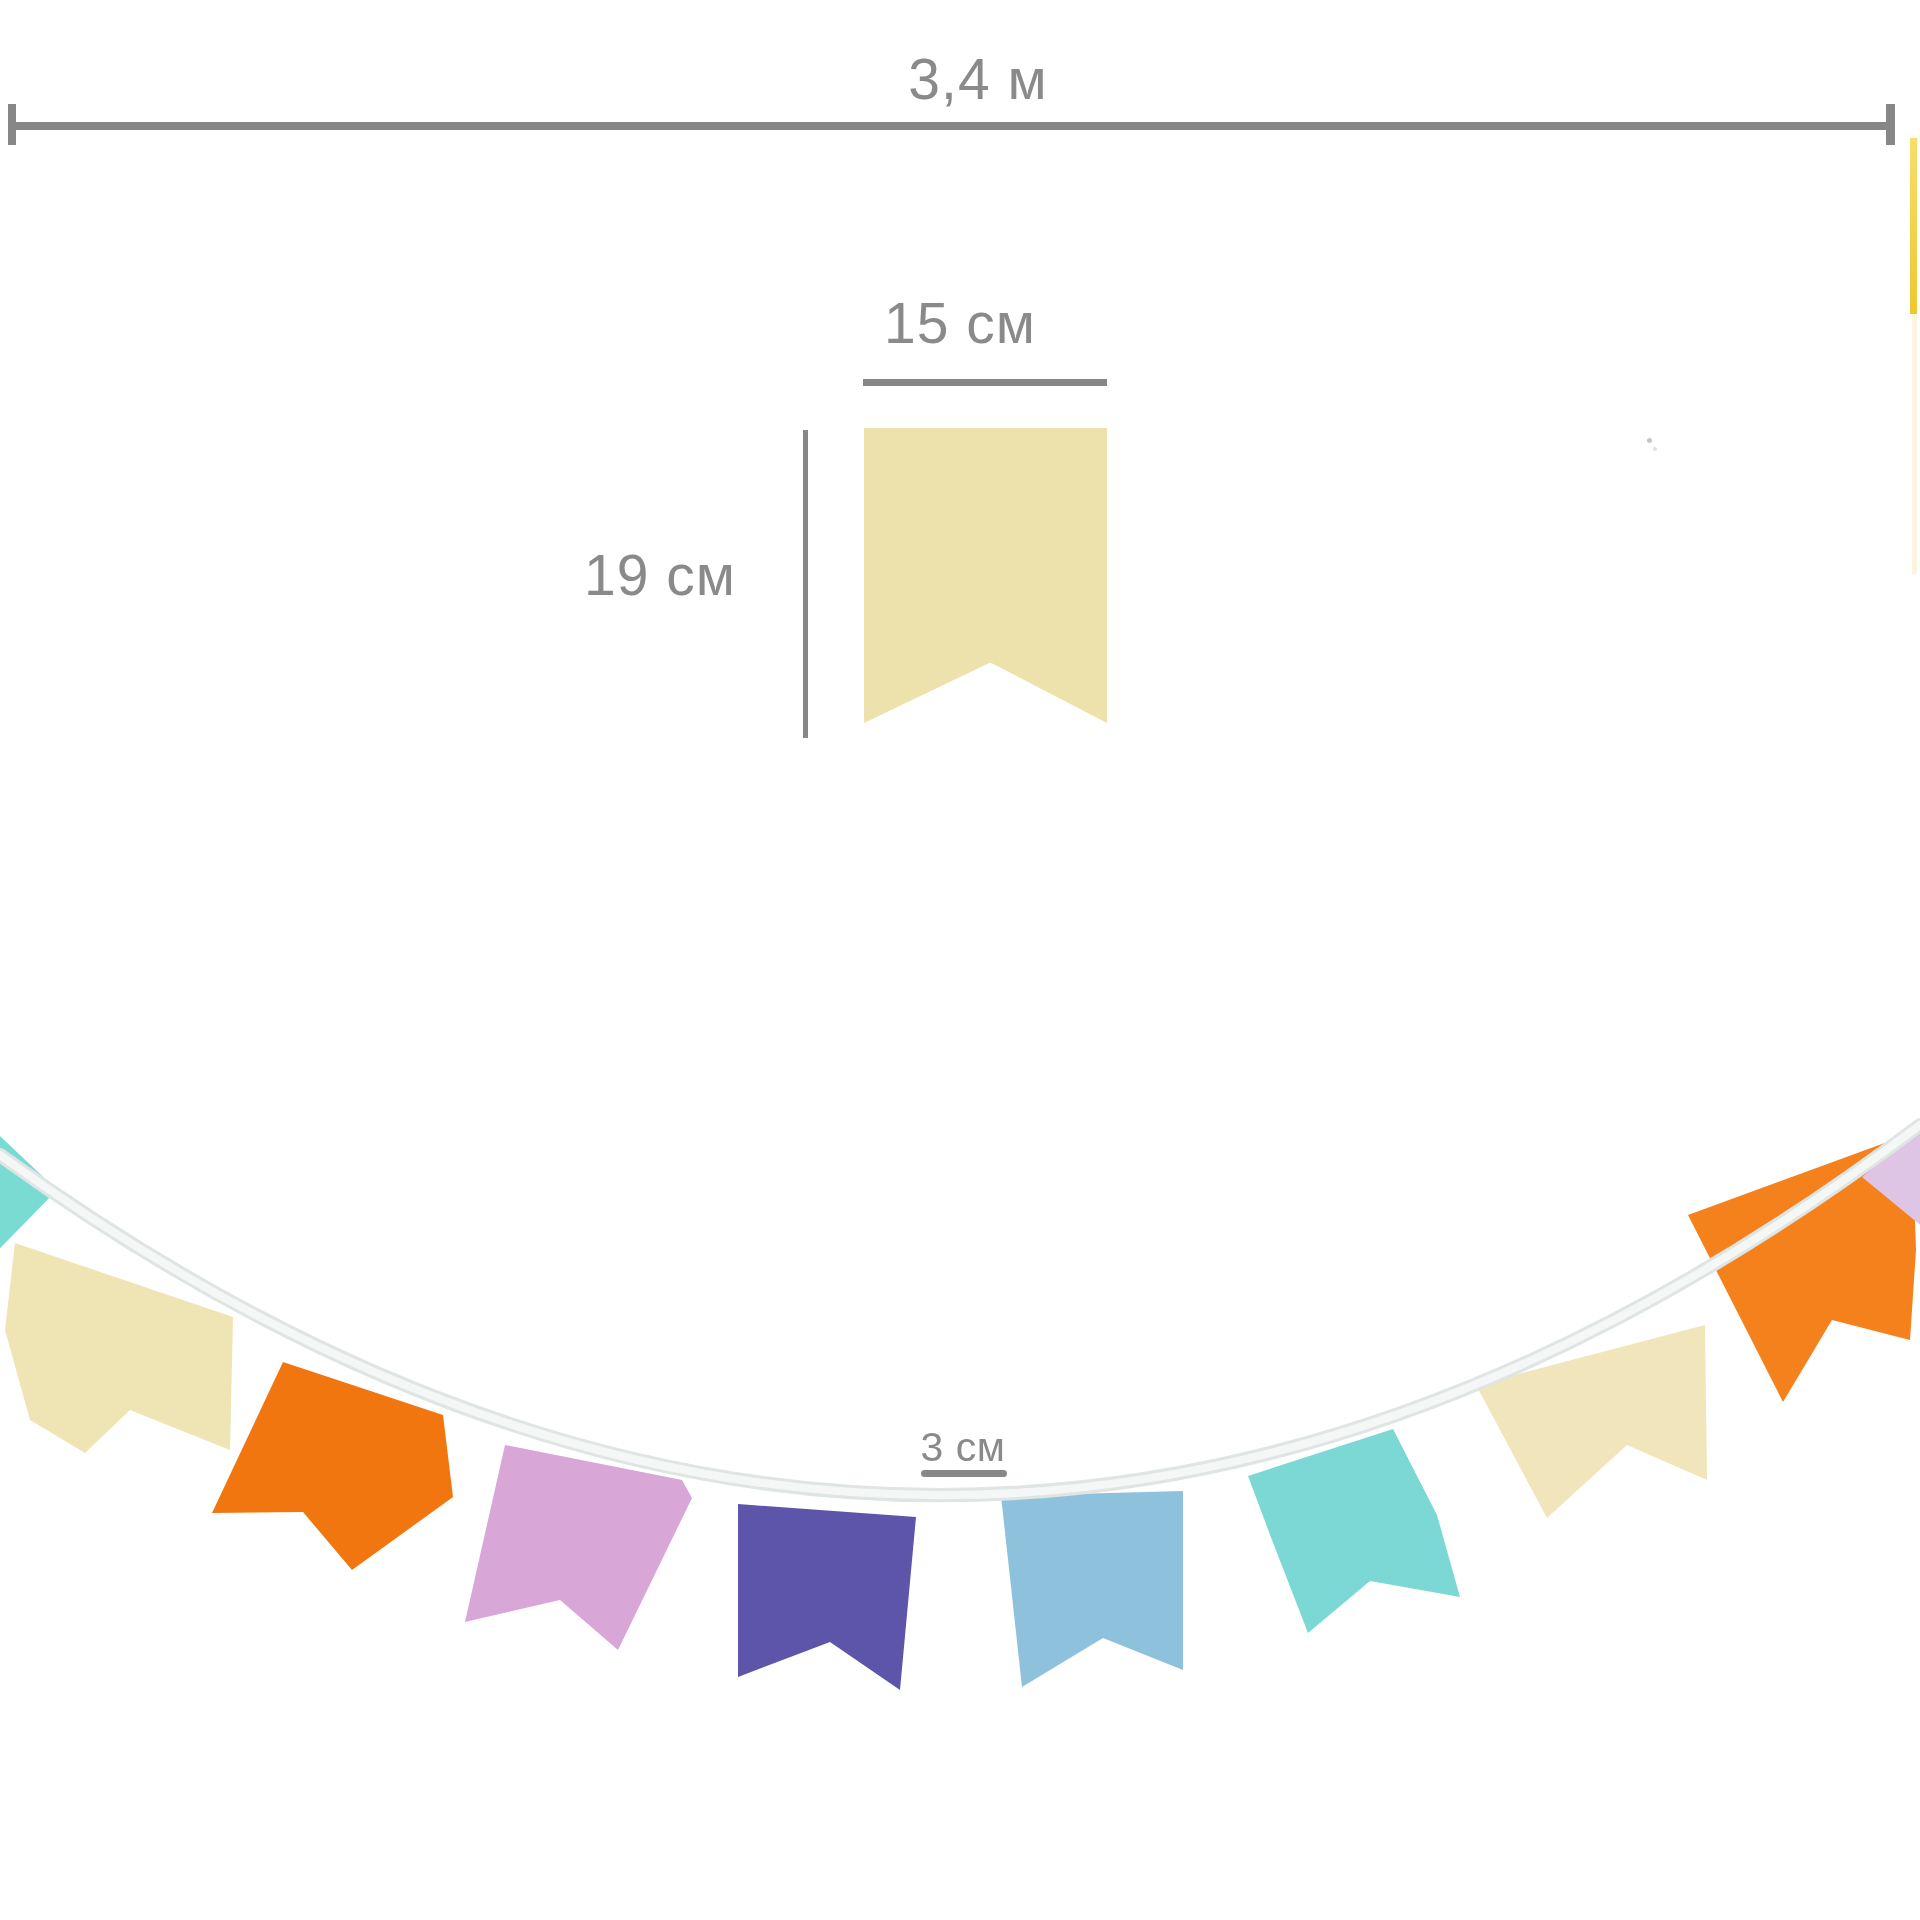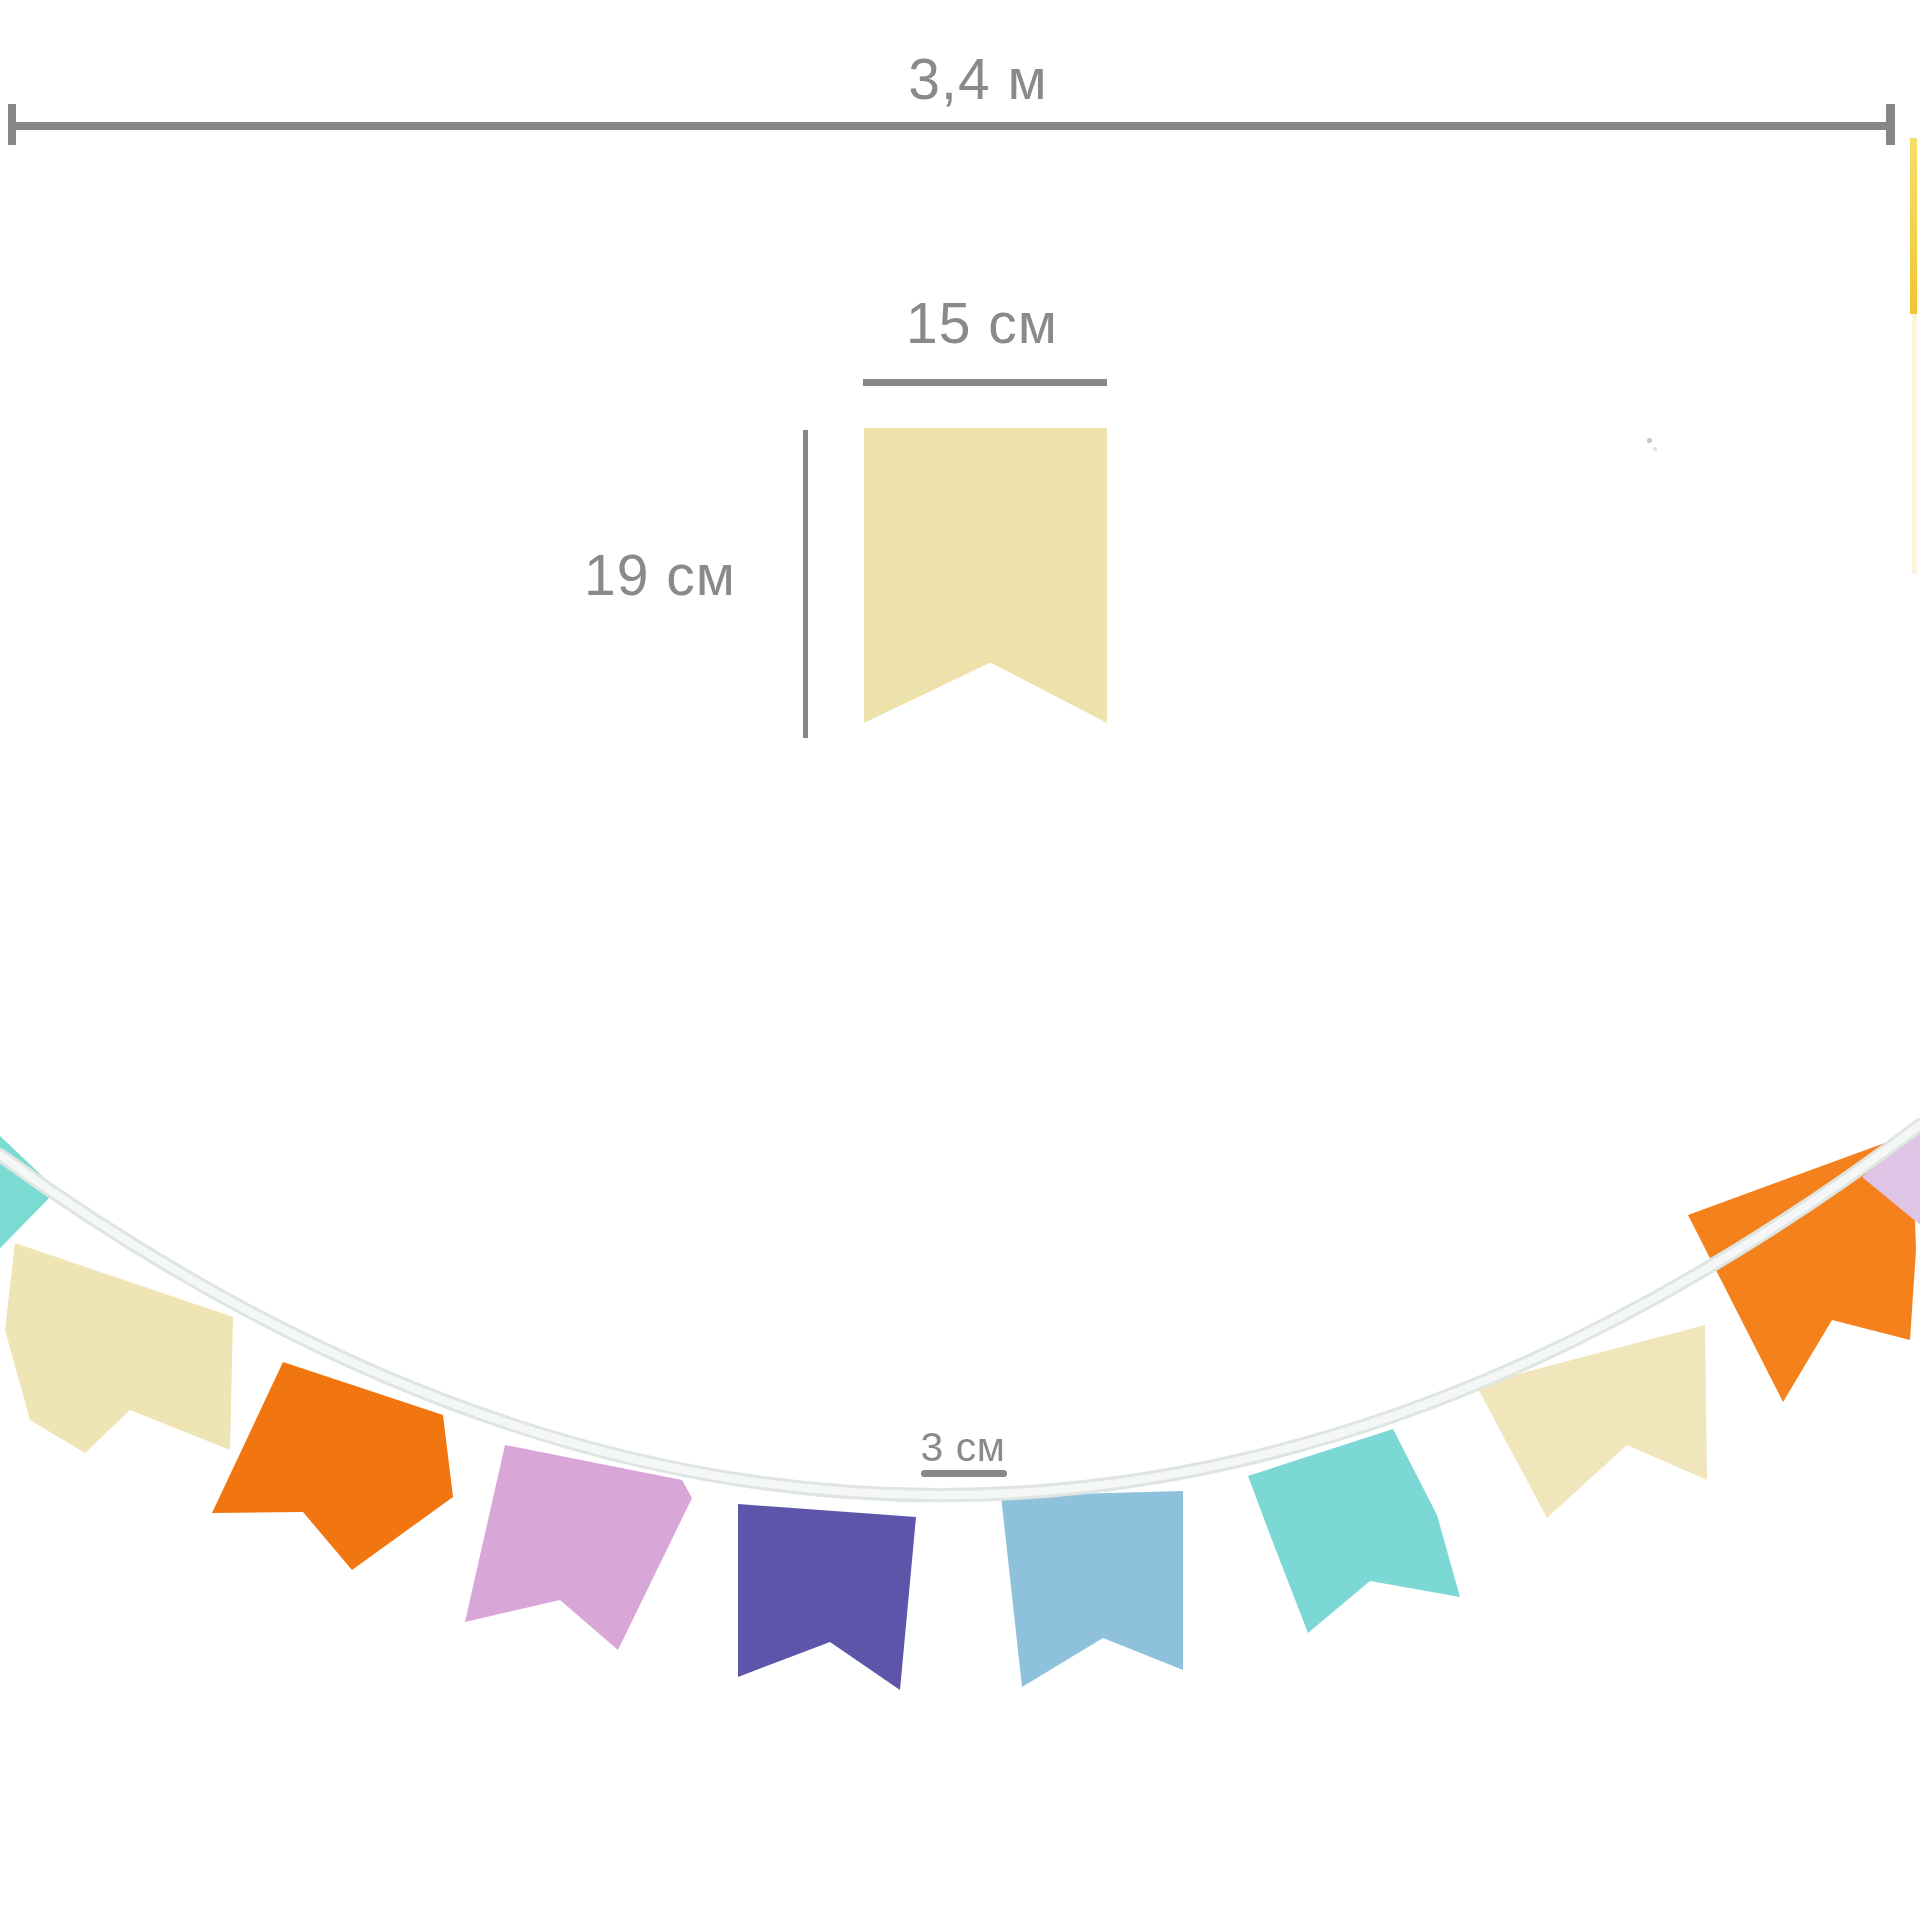--- a/index.html
+++ b/index.html
@@ -2,21 +2,21 @@
 <html style="--measure: #878787; --text: #8a8a8a; --sliver-top: #f6de6b; --sliver-bottom: #eec832; --sliver-faint: #faf3d8;"><head>
 <meta charset="utf-8">
 <style>
   html,body{margin:0;padding:0;background:#ffffff;}
   body{width:1920px;height:1920px;position:relative;overflow:hidden;
        font-family:"Liberation Sans", sans-serif;}
   .canvas{position:absolute;left:0;top:0;width:1920px;height:1920px;background:#ffffff;}
 
   .measure-label{position:absolute;color:var(--text,#8a8a8a);white-space:nowrap;}
   .label-total {left:778px;top:38px;width:400px;text-align:center;font-size:57px;letter-spacing:1px;margin-top:8px;}
-  .label-width {left:832px;top:290px;width:300px;text-align:center;font-size:57px;letter-spacing:1px;}
+  .label-width {left:810px;top:290px;width:300px;text-align:center;font-size:57px;letter-spacing:1px;}
   .label-height{left:540px;top:542px;width:240px;text-align:center;font-size:57px;letter-spacing:1px;}
   .label-gap   {left:888px;top:1424px;width:150px;text-align:center;font-size:41px;letter-spacing:0.5px;}
 
   .hline{position:absolute;background:var(--measure,#878787);}
   .line-total{left:10px;top:122px;width:1884px;height:8px;}
   .line-width{left:863px;top:379px;width:244px;height:7px;}
   .line-gap{left:921px;top:1470px;width:86px;height:7px;border-radius:4px;}
   .vline{position:absolute;background:var(--measure,#878787);}
   .line-height{left:803px;top:430px;width:5px;height:308px;}
   .cap{position:absolute;background:var(--measure,#878787);}

